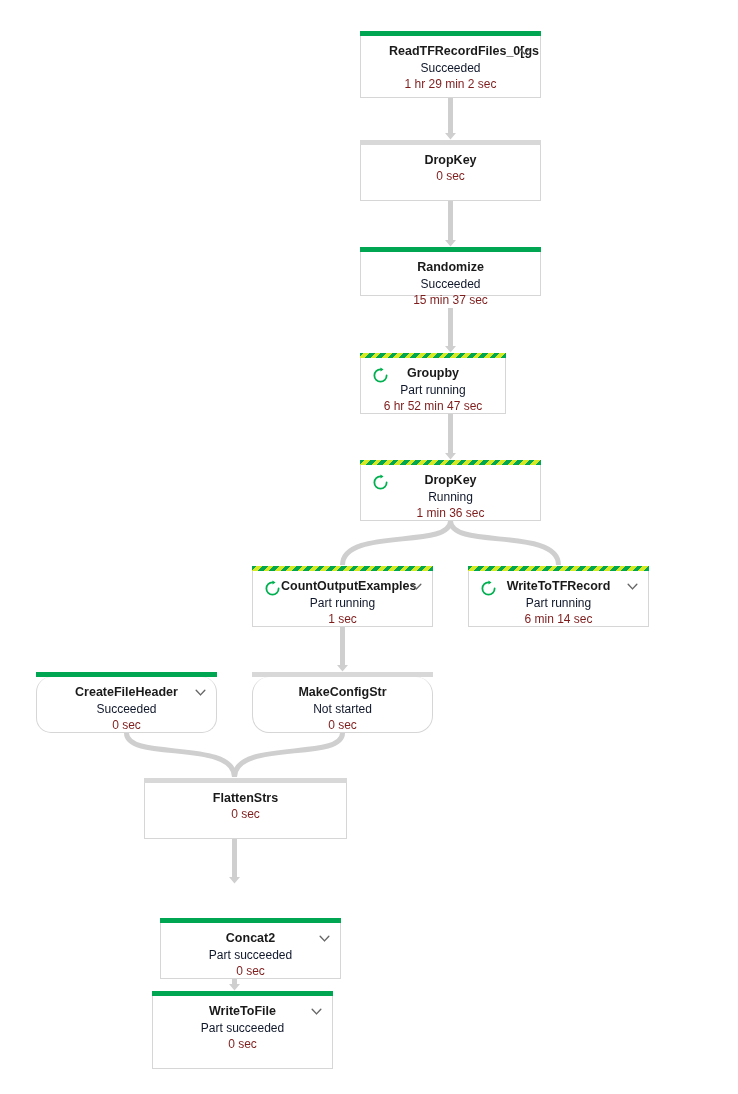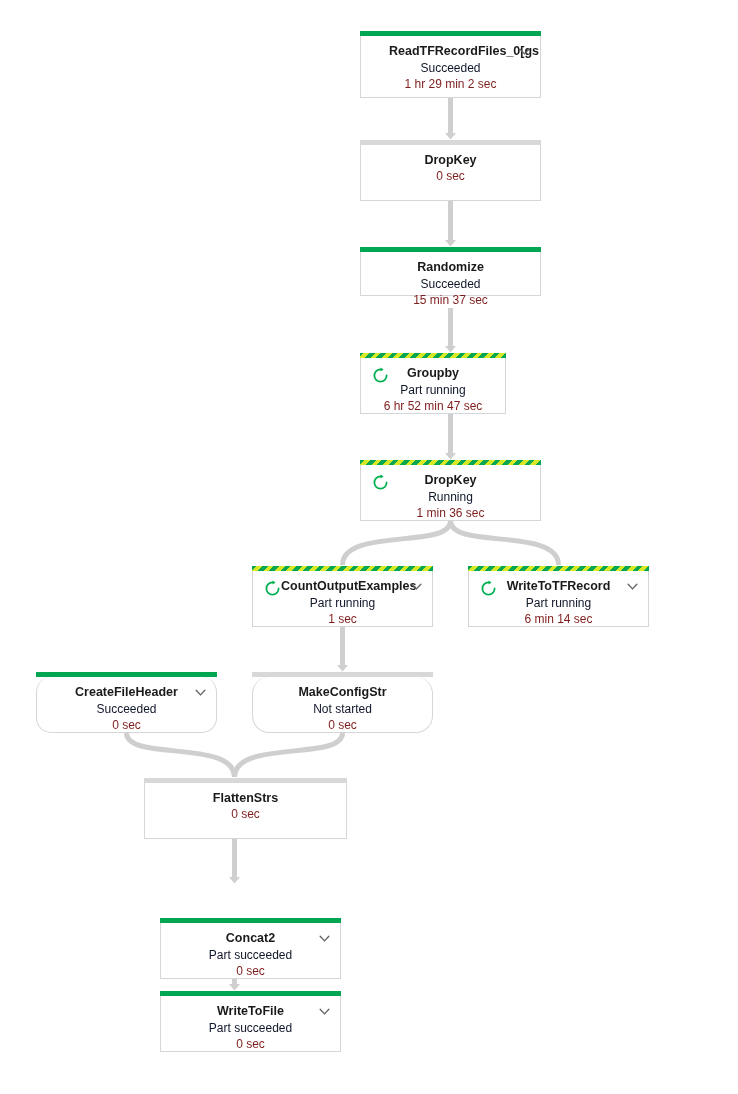--- a/index.html
+++ b/index.html
@@ -300,21 +300,21 @@
         <div class="node-body">
           <span class="node-status-icon"><span class="icon-check-circle"></span></span>
           <span class="node-chevron"><svg viewBox="0 0 12 12" width="13" height="13">
               <path d="M2 4 L6 8.2 L10 4" fill="none" stroke="#666" stroke-width="1.3" stroke-linecap="round" stroke-linejoin="round"></path>
             </svg></span>
           <div class="node-title">Concat2</div>
           <div class="node-state">Part succeeded</div>
           <div class="node-duration">0 sec</div>
         </div>
       </div>
-      <div class="node" style="left: 160px; top: 996px; width: 181px; height: 56px;">
+      <div class="node" style="left: 152px; top: 996px; width: 181px; height: 73px;">
         <div class="node-topbar topbar-succeeded"></div>
         <div class="node-body">
           <span class="node-status-icon"><span class="icon-check-circle"></span></span>
           <span class="node-chevron"><svg viewBox="0 0 12 12" width="13" height="13">
               <path d="M2 4 L6 8.2 L10 4" fill="none" stroke="#666" stroke-width="1.3" stroke-linecap="round" stroke-linejoin="round"></path>
             </svg></span>
           <div class="node-title">WriteToFile</div>
           <div class="node-state">Part succeeded</div>
           <div class="node-duration">0 sec</div>
         </div>

